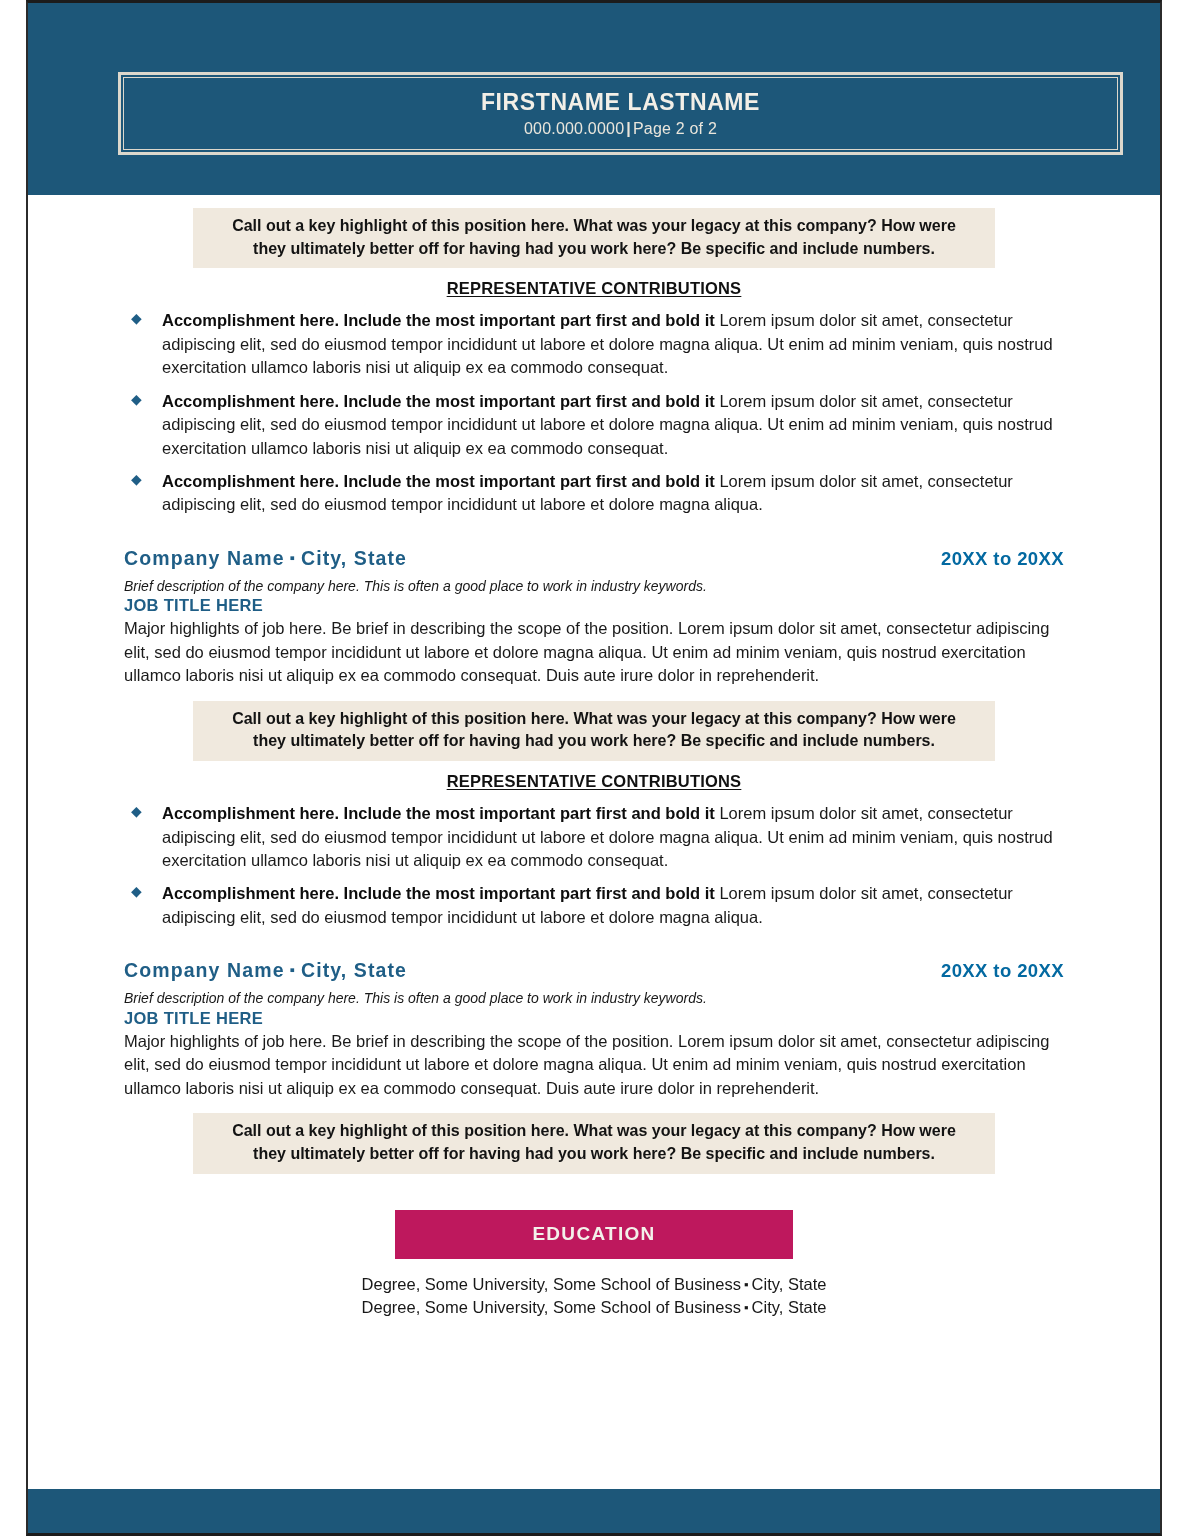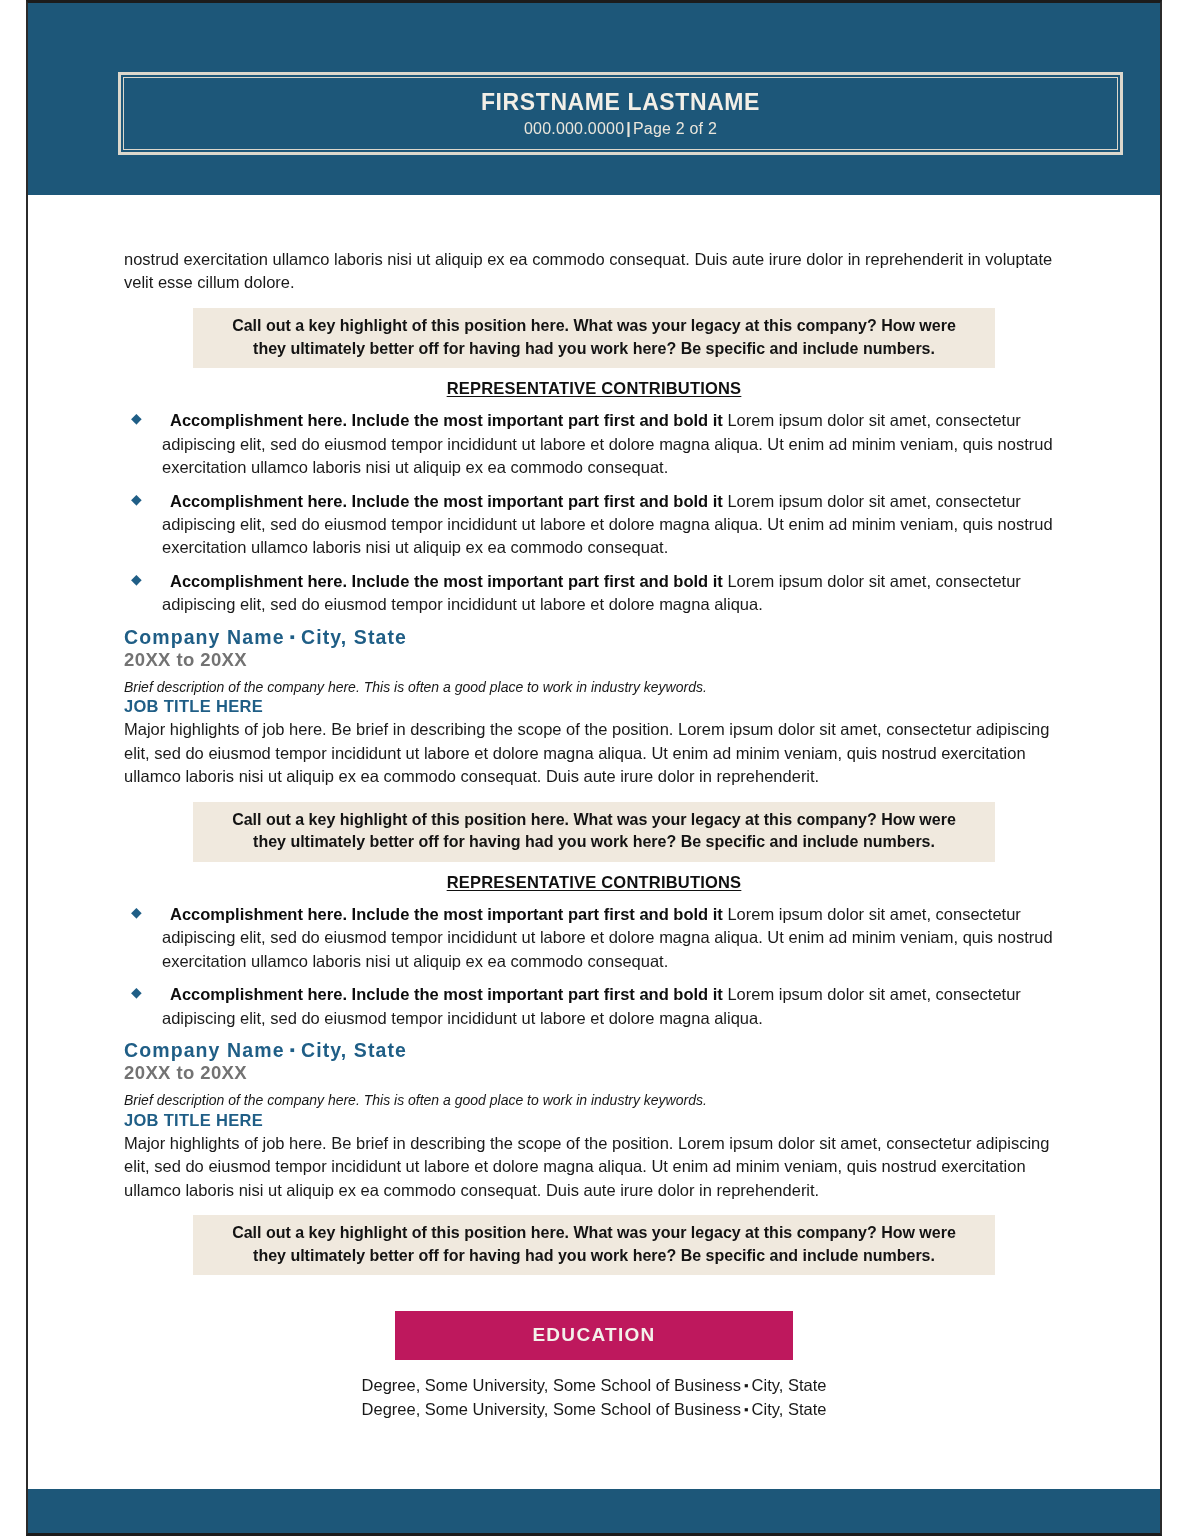--- a/index.html
+++ b/index.html
@@ -137,47 +137,45 @@
     position: absolute;
     left: 7px;
     top: 0px;
     color: #1f5e86;
     font-size: 14px;
     line-height: 1.42;
   }
   .bullet-lead {
     font-weight: bold;
     color: #0d0d0d;
-    margin-left: 8px;
   }
 
   
   .company-row {
     display: flex;
     align-items: baseline;
-    justify-content: flex-end;
-    margin-top: 9px;
-    flex-direction: column;
+    justify-content: space-between;
+    margin-top: 30px;
   }
   .company-left {
     font-size: 19.5px;
     font-weight: bold;
     color: #1f5e86;
     letter-spacing: 1.1px;
   }
   .company-sq {
     font-size: 15px;
     padding: 0 5px;
     position: relative;
     top: -2px;
   }
   .company-dates {
     font-size: 18.5px;
     font-weight: bold;
-    color: #737373;
+    color: #0369a1;
     letter-spacing: 0.4px;
     white-space: nowrap;
   }
   .company-desc {
     font-style: italic;
     font-size: 14px;
     line-height: 1.4;
     color: #181818;
     margin-top: 7px;
   }
@@ -238,21 +236,20 @@
         <div class="header-name">FIRSTNAME LASTNAME</div>
         <div class="header-sub">
           <span>000.000.0000</span><span class="sep">|</span><span>Page 2 of 2</span>
         </div>
       </div>
     </div>
   </div>
 
   <div class="doc-body">
 
-    <p class="para intro">nostrud exercitation ullamco laboris nisi ut aliquip ex ea commodo consequat. Duis aute irure dolor in reprehenderit in voluptate velit esse cillum dolore.</p>
 
     <div class="callout">Call out a key highlight of this position here. What was your legacy at this company? How were they ultimately better off for having had you work here? Be specific and include numbers.</div>
 
     <div class="contrib-heading">REPRESENTATIVE CONTRIBUTIONS</div>
 
     <ul class="bullets">
       <li class="bullet-item">
         <span class="bullet-marker">◆</span>
         <span class="bullet-lead">Accomplishment here. Include the most important part first and bold it</span>
         <span>Lorem ipsum dolor sit amet, consectetur adipiscing elit, sed do eiusmod tempor incididunt ut labore et dolore magna aliqua. Ut enim ad minim veniam, quis nostrud exercitation ullamco laboris nisi ut aliquip ex ea commodo consequat.</span>

